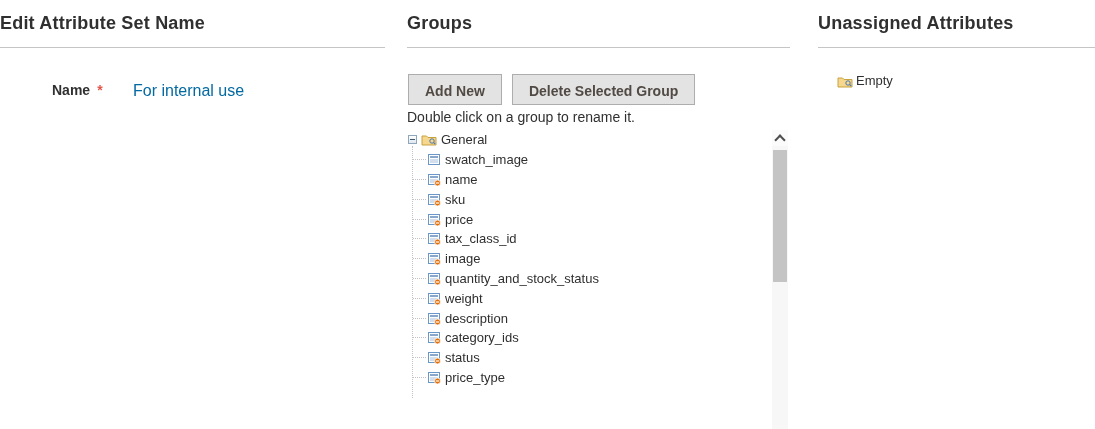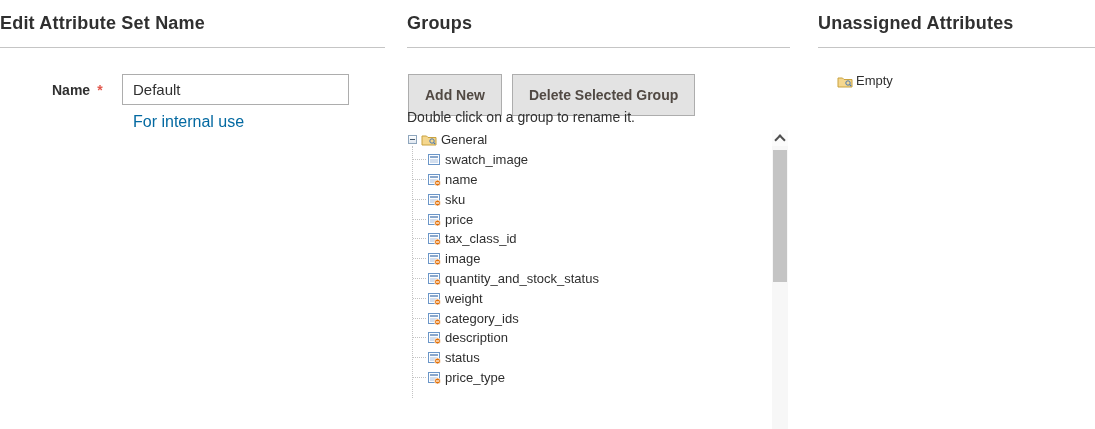--- a/index.html
+++ b/index.html
@@ -20,21 +20,21 @@
   .field { position:absolute; top:74px; left:0; right:0; display:flex;margin-left:44px; }
   .field-label { width:78px; padding-left:8px; padding-top:8px; font-size:14px;
     font-weight:bold; color:#303030; white-space:nowrap; }
   .req { color:#e2574c; margin-left:7px; font-weight:bold; }
   .field-input { width:227px; height:31px; border:1px solid #adadad; background:#fff;
     font-family:"Liberation Sans", sans-serif; font-size:15px; color:#303030; padding:0 10px; }
   .field-note { margin:8px 0 0 11px; font-size:16px; color:#0369a1; }
 
   
   .btn-row { position:absolute; top:74px; left:1px; display:flex; gap:10px; }
-  .btn { height:42px; background:#e3e3e3; border:1px solid #adadad; color:#514943;
+  .btn { height:31px; background:#e3e3e3; border:1px solid #adadad; color:#514943;
     font-family:"Liberation Sans", sans-serif; font-size:14px; font-weight:bold;
     padding:8px 16px; cursor:pointer; white-space:nowrap; }
   .hint { position:absolute; top:109px; left:0; font-size:14px; color:#303030; }
 
   .tree { position:absolute; top:130px; left:0; right:0; bottom:0; overflow:hidden; }
   .tree-row { height:19.8px; display:flex; align-items:center; font-size:13px;
     color:#2f2f2f; white-space:nowrap; cursor:default; }
   .tree-root-row { padding-left:1px; }
   .toggle { width:9px; height:9px; margin-right:4px; border:1px solid #8fa6bd;
     background:linear-gradient(#ffffff,#dfe7f0); position:relative; flex:0 0 auto; }
@@ -65,21 +65,20 @@
 
 <div class="page">
 
   <section class="panel" id="panel-left">
     <div class="panel-head">Edit Attribute Set Name</div>
     <div class="field">
       <div class="field-label">
         <span>Name</span><span class="req">*</span>
       </div>
       <div>
-        <input class="field-input" type="text" value="Default" style="">
         <div class="field-note">For internal use</div>
       </div>
     </div>
   </section>
 
   <section class="panel" id="panel-groups">
     <div class="panel-head">Groups</div>
 
     <div class="btn-row">
       <button class="btn">Add New</button>
@@ -216,35 +215,35 @@
             <span class="node-icon">
               <svg width="13" height="13" viewBox="0 0 13 13">
                 <rect x="0.5" y="1.5" width="11" height="10" fill="#fbfdff" stroke="#6b96c8"></rect>
                 <rect x="2" y="3" width="8" height="2" fill="#89a7cc"></rect>
                 <rect x="2" y="6.5" width="8" height="1" fill="#a9c0dd"></rect>
                 <rect x="2" y="8.5" width="8" height="1" fill="#a9c0dd"></rect>
                 <circle cx="9.5" cy="10" r="3" fill="#e17009" stroke="#fff" stroke-width="0.8"></circle>
                 <rect x="7.9" y="9.4" width="3.2" height="1.2" fill="#fff"></rect>
               </svg>
             </span>
+            <span class="node-label">description</span>
+          </div>
+          <div class="tree-row tree-child">
+            <span class="stub"></span>
+            <span class="node-icon">
+              <svg width="13" height="13" viewBox="0 0 13 13">
+                <rect x="0.5" y="1.5" width="11" height="10" fill="#fbfdff" stroke="#6b96c8"></rect>
+                <rect x="2" y="3" width="8" height="2" fill="#89a7cc"></rect>
+                <rect x="2" y="6.5" width="8" height="1" fill="#a9c0dd"></rect>
+                <rect x="2" y="8.5" width="8" height="1" fill="#a9c0dd"></rect>
+                <circle cx="9.5" cy="10" r="3" fill="#e17009" stroke="#fff" stroke-width="0.8"></circle>
+                <rect x="7.9" y="9.4" width="3.2" height="1.2" fill="#fff"></rect>
+              </svg>
+            </span>
             <span class="node-label">category_ids</span>
-          </div>
-          <div class="tree-row tree-child">
-            <span class="stub"></span>
-            <span class="node-icon">
-              <svg width="13" height="13" viewBox="0 0 13 13">
-                <rect x="0.5" y="1.5" width="11" height="10" fill="#fbfdff" stroke="#6b96c8"></rect>
-                <rect x="2" y="3" width="8" height="2" fill="#89a7cc"></rect>
-                <rect x="2" y="6.5" width="8" height="1" fill="#a9c0dd"></rect>
-                <rect x="2" y="8.5" width="8" height="1" fill="#a9c0dd"></rect>
-                <circle cx="9.5" cy="10" r="3" fill="#e17009" stroke="#fff" stroke-width="0.8"></circle>
-                <rect x="7.9" y="9.4" width="3.2" height="1.2" fill="#fff"></rect>
-              </svg>
-            </span>
-            <span class="node-label">description</span>
           </div>
           <div class="tree-row tree-child">
             <span class="stub"></span>
             <span class="node-icon">
               <svg width="13" height="13" viewBox="0 0 13 13">
                 <rect x="0.5" y="1.5" width="11" height="10" fill="#fbfdff" stroke="#6b96c8"></rect>
                 <rect x="2" y="3" width="8" height="2" fill="#89a7cc"></rect>
                 <rect x="2" y="6.5" width="8" height="1" fill="#a9c0dd"></rect>
                 <rect x="2" y="8.5" width="8" height="1" fill="#a9c0dd"></rect>
                 <circle cx="9.5" cy="10" r="3" fill="#e17009" stroke="#fff" stroke-width="0.8"></circle>

